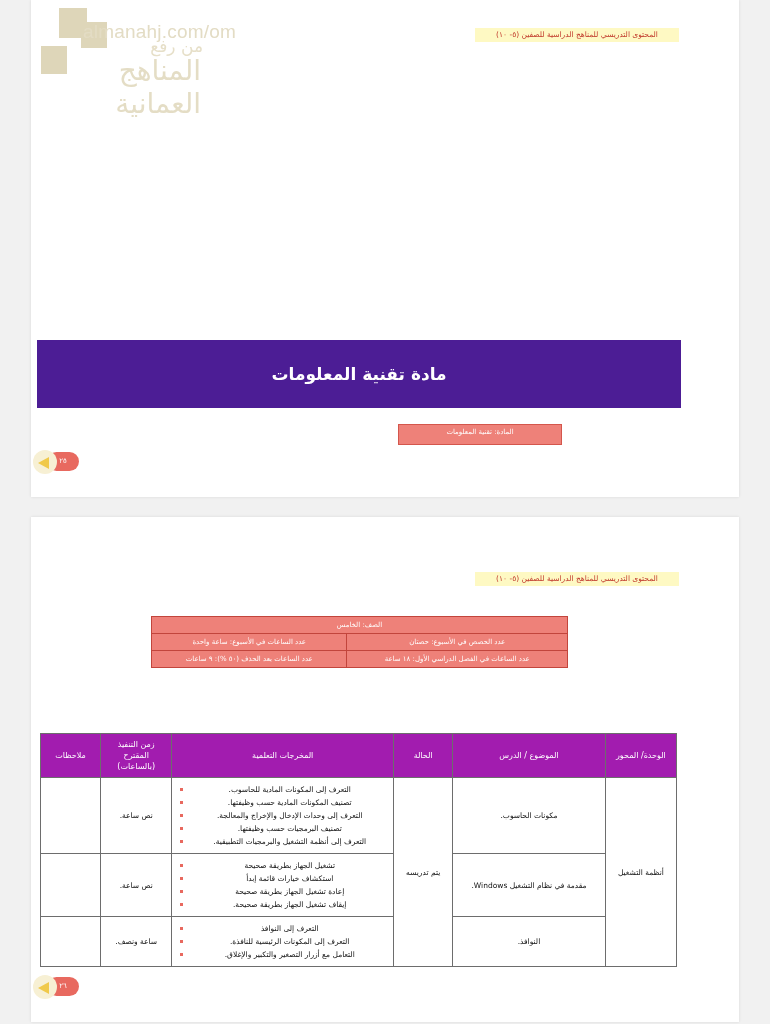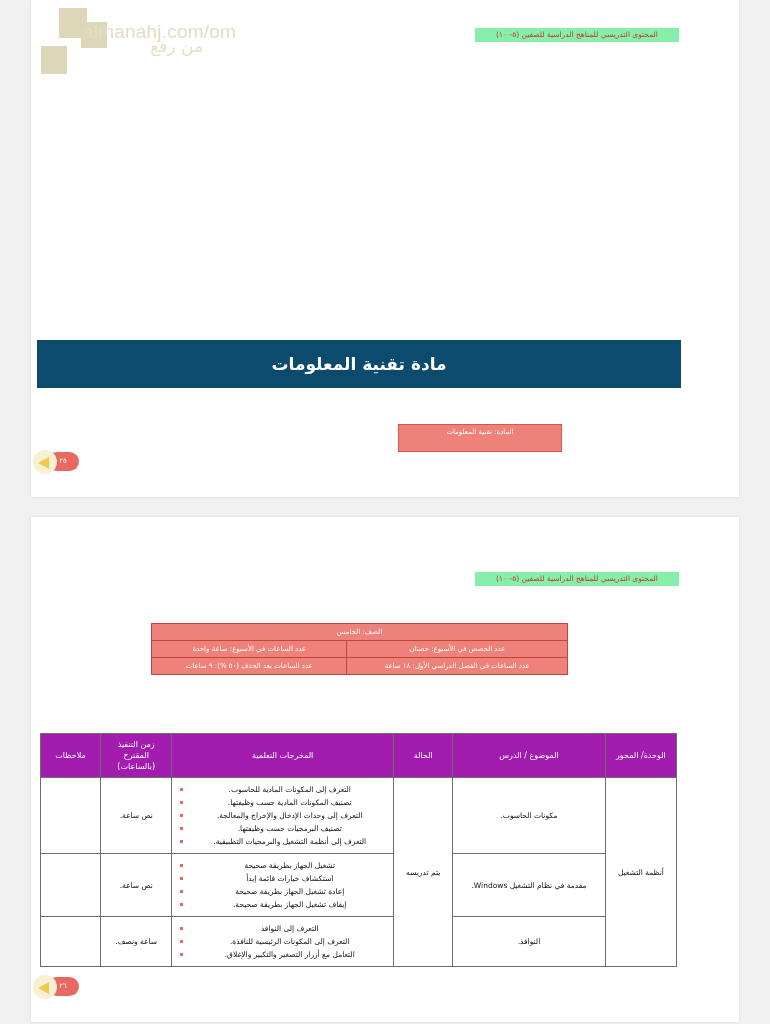--- a/index.html
+++ b/index.html
@@ -78,55 +78,55 @@
     right: 130px; top: 54px;
     font-size: 28px;
     color: #e4ddc5;
     direction: rtl;
     letter-spacing: 1px;
   }
 
   
   .ribbon-header {
     position: absolute;
-    background: #86efac;
+    background: #fef9c3;
     color: #c0392b;
     font-size: 7.5px;
     text-align: center;
     line-height: 14px;
     height: 14px;
     direction: rtl;
   }
   #hdr-1 { top: 28px; left: 444px; width: 204px; }
   #hdr-2 { top: 545px; left: 444px; width: 204px; }
 
   
   .title-banner {
     position: absolute;
     top: 340px;
     left: 6px;
     width: 644px;
-    height: 48px;
-    background: #0c4a6e;
+    height: 68px;
+    background: #4c1d95;
     color: #ffffff;
     font-size: 17px;
     font-weight: bold;
     display: flex;
     align-items: center;
     justify-content: center;
     direction: rtl;
     letter-spacing: .5px;
   }
 
   .subject-bar {
     position: absolute;
     top: 424px;
     left: 367px;
     width: 164px;
-    height: 28px;
+    height: 21px;
     background: #ee8179;
     border: 1px solid #d4564c;
     color: #ffffff;
     font-size: 7px;
     line-height: 15px;
     text-align: center;
     direction: rtl;
   }
 
   
@@ -255,20 +255,21 @@
 <body>
 
 <div class="doc-page" id="page-1">
 
   <div class="watermark">
     <div class="wm-sq-a"></div>
     <div class="wm-sq-b"></div>
     <div class="wm-sq-c"></div>
     <div class="wm-url">almanahj.com/om</div>
     <div class="wm-ar1">من رفع</div>
+    <div class="wm-ar2">المناهج العمانية</div>
   </div>
 
   <div class="ribbon-header" id="hdr-1">المحتوى التدريسي للمناهج الدراسية للصفين (٥- ١٠)</div>
 
   <div class="title-banner">مادة تقنية المعلومات</div>
 
   <div class="subject-bar">المادة:  تقنية المعلومات</div>
 
   <div class="page-badge" id="badge-1">
     <div class="badge-pill">٢٥</div>
@@ -277,21 +278,21 @@
   </div>
 
 </div>
 
 <div id="page-gap"></div>
 
 <div class="doc-page" id="page-2">
 
   <div class="ribbon-header" id="hdr-2" style="top:55px;">المحتوى التدريسي للمناهج الدراسية للصفين (٥- ١٠)</div>
 
-  <table class="info-table" style="top:106px;">
+  <table class="info-table" style="top:99px;">
     <tbody>
       <tr>
         <td colspan="2">الصف:  الخامس</td>
       </tr>
       <tr>
         <td>عدد الحصص في الأسبوع: حصتان</td>
         <td>عدد الساعات في الأسبوع: ساعة واحدة</td>
       </tr>
       <tr>
         <td>عدد الساعات في الفصل الدراسي الأول: ١٨ ساعة</td>

